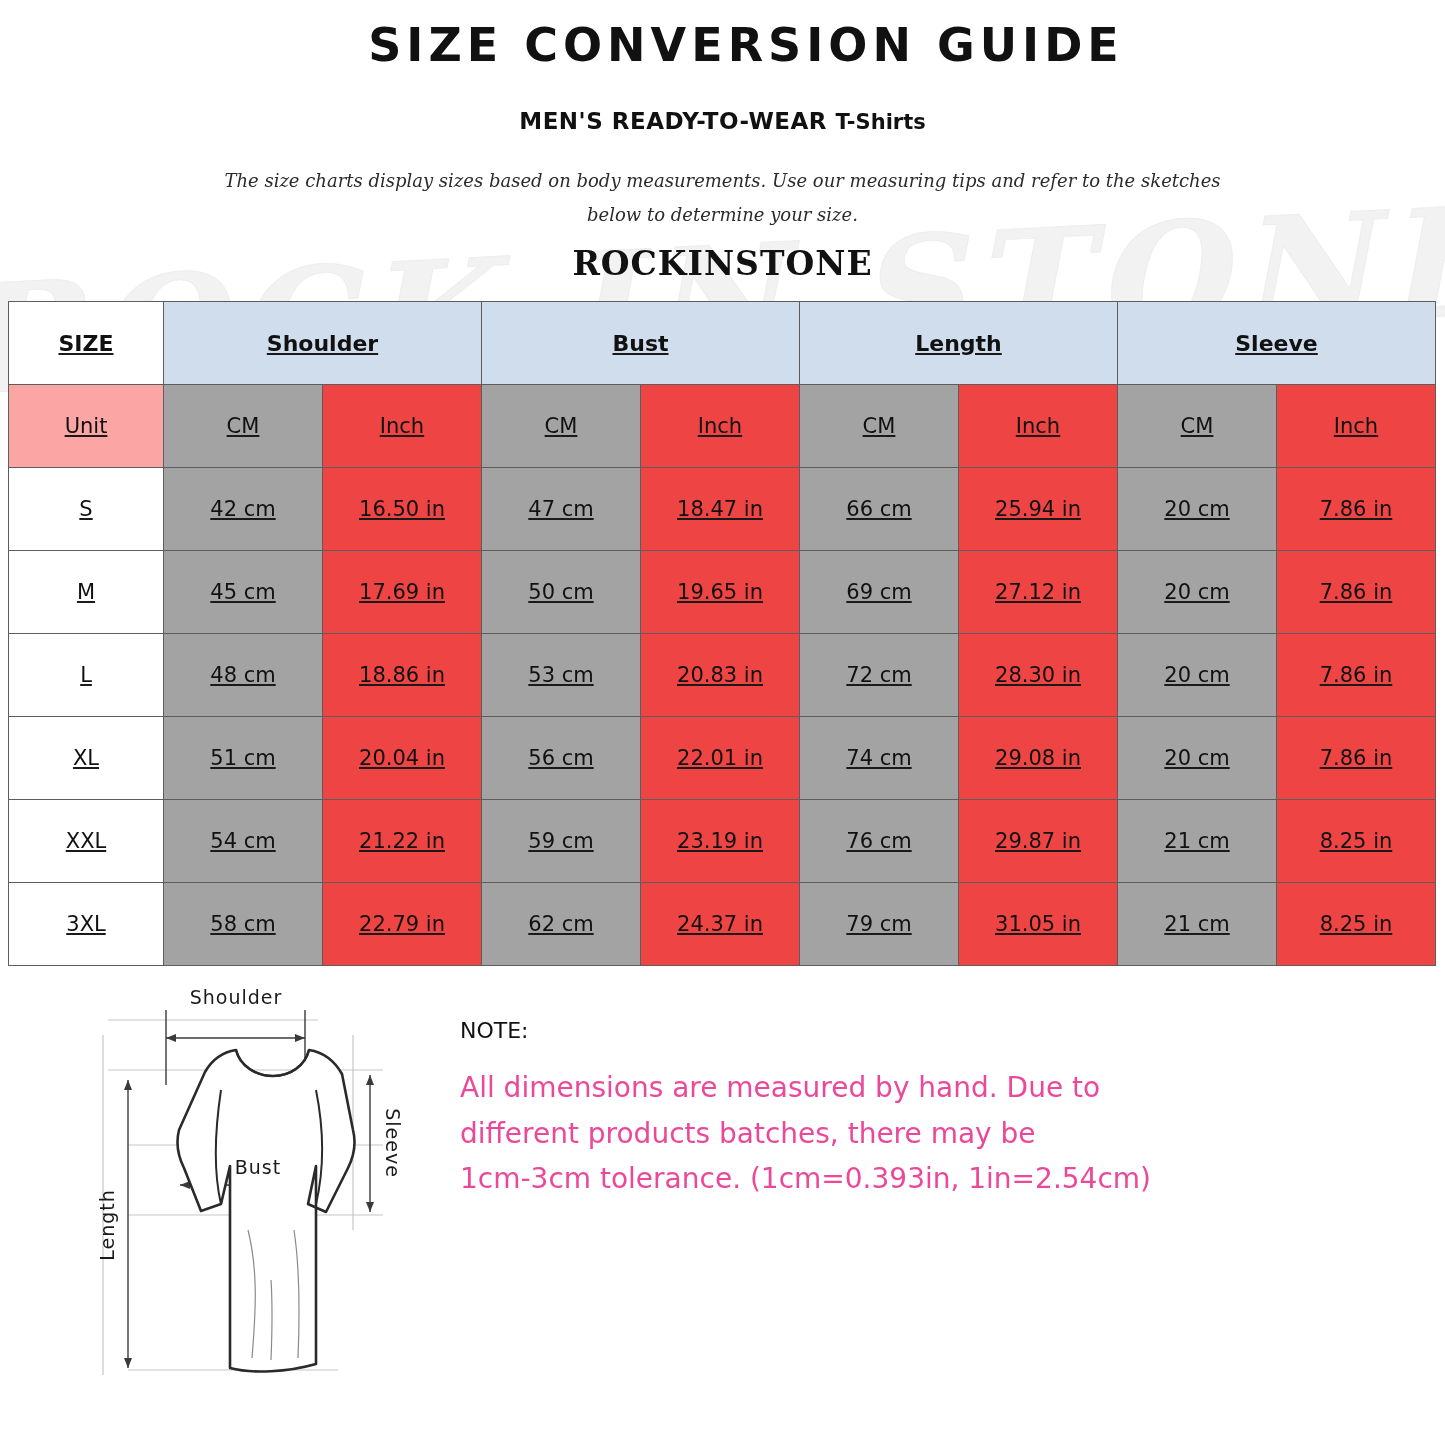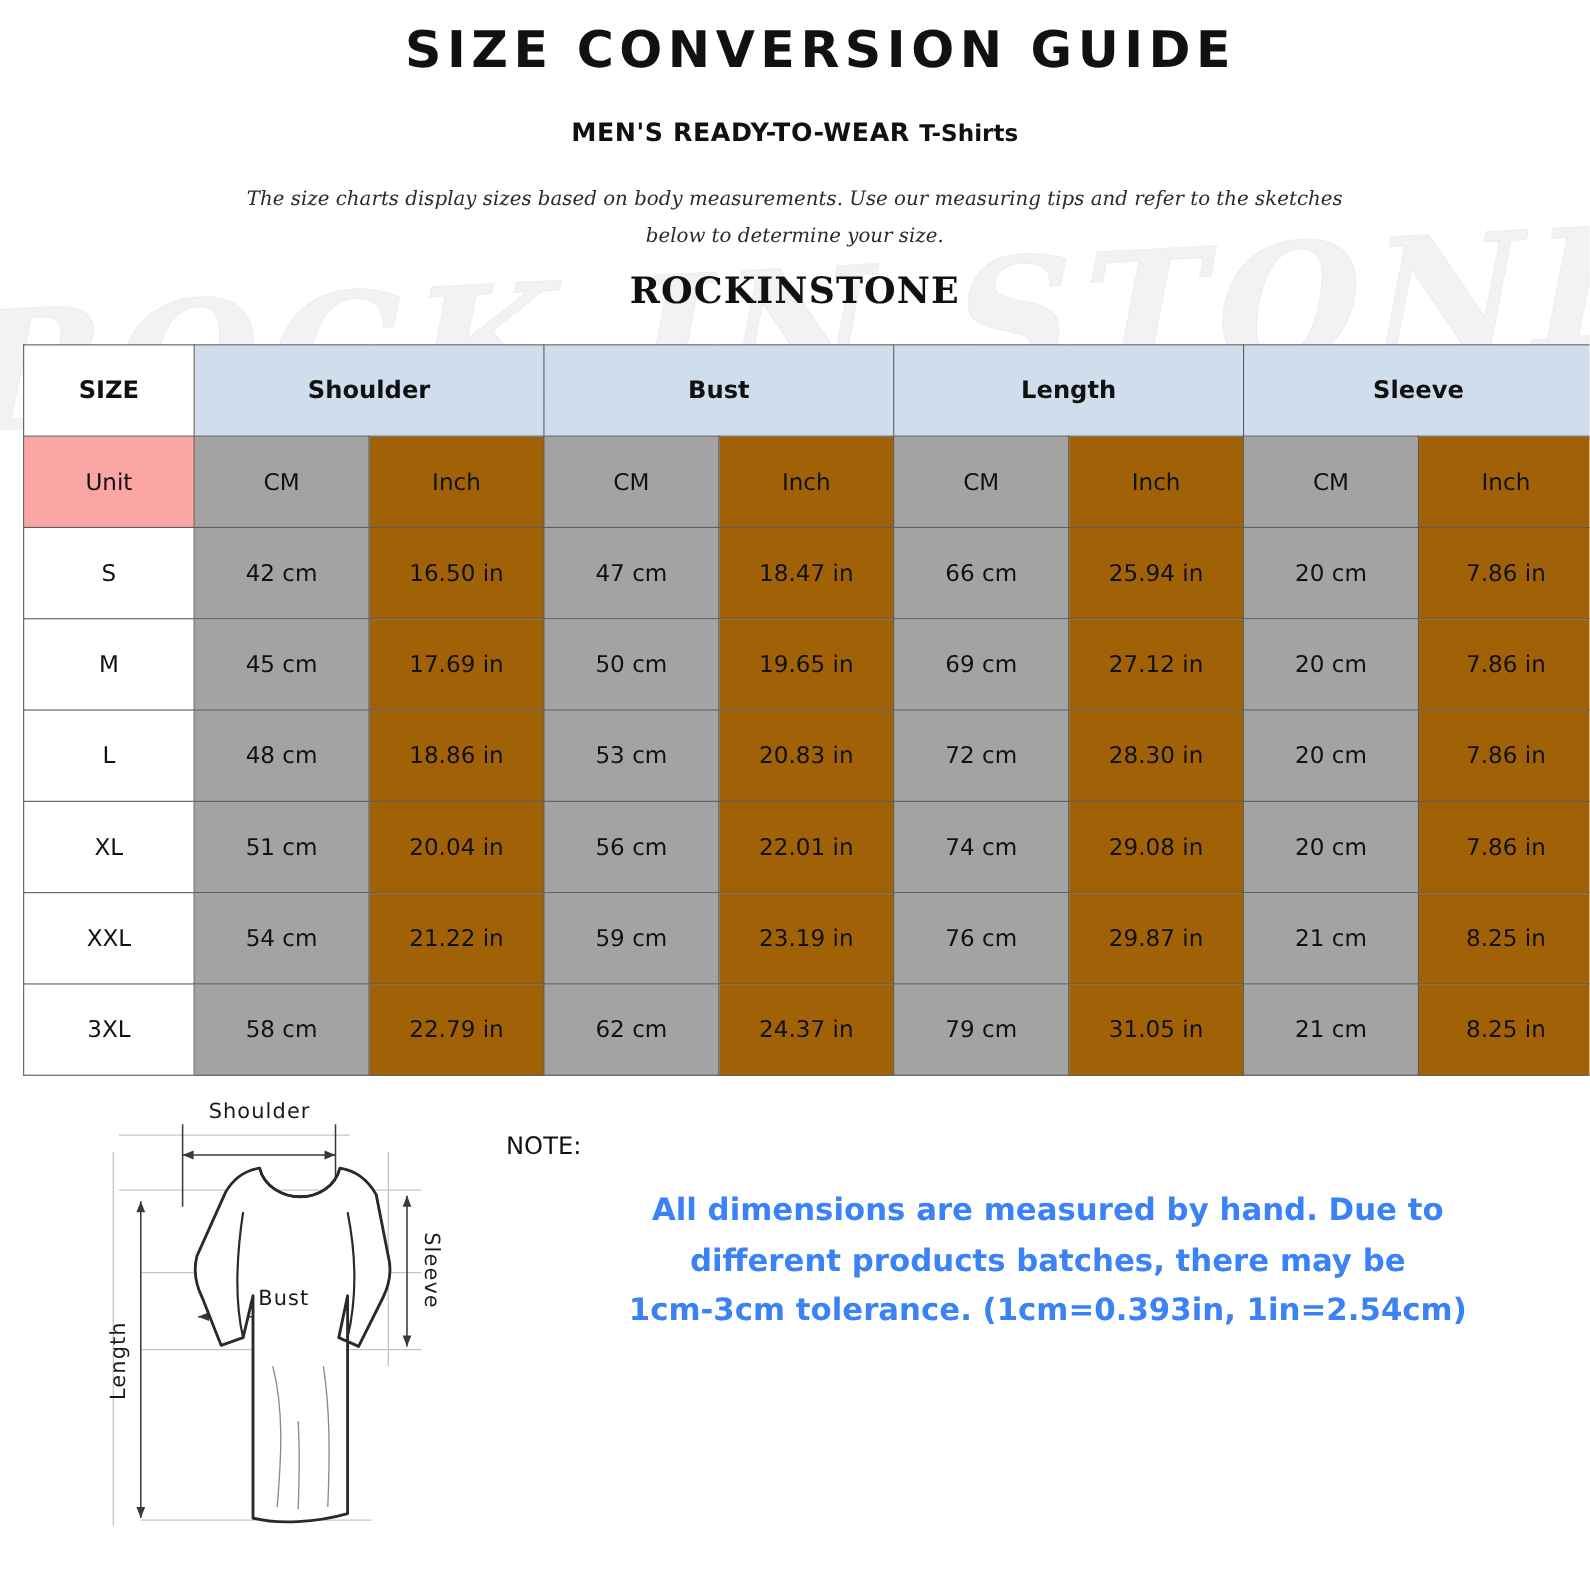--- a/index.html
+++ b/index.html
@@ -86,22 +86,23 @@
     font-size: 33px;
     font-weight: bold;
     letter-spacing: 1px;
     color: #111;
   }
 
   
   .table-wrap {
     position: relative;
     z-index: 2;
-    margin-top: 30px;
-    padding: 0 21px;
+    margin-top: 18px;
+    padding: 0 8px;
+    text-decoration: underline;
   }
   table.size-table {
     width: 1428px;
     border-collapse: collapse;
     table-layout: fixed;
   }
   table.size-table td, table.size-table th {
     border: 1px solid #5d5d5d;
     text-align: center;
     font-size: 21px;
@@ -110,21 +111,21 @@
     height: 82px;
     padding: 0;
   }
   table.size-table th {
     font-weight: bold;
     font-size: 22px;
   }
   .col-size { width: 155px; }
   .hdr-group { background: #cfdded; font-weight: bold; }
   .cell-cm { background: #a3a3a3; }
-  .cell-in { background: #a16207; }
+  .cell-in { background: #ef4444; }
   .unit-cell { background: #fca5a5; }
   .size-cell { background: #ffffff; }
 
   
   .bottom {
     position: relative;
     z-index: 2;
     display: flex;
     margin-top: 14px;
     padding-left: 8px;
@@ -141,24 +142,23 @@
     padding-top: 38px;
   }
   .note-title {
     font-size: 22px;
     font-weight: normal;
     color: #111;
     margin-bottom: 22px;
   }
   .note-line {
     font-size: 28px;
-    font-weight: bold;
-    color: #3b82f6;
+    font-weight: normal;
+    color: #ec4899;
     line-height: 1.62;
-    text-align: center;
   }
 
   .sketch svg { display: block; }
 </style>
 </head>
 <body>
 
 <div class="page">
 
   <div class="watermark">ROCK IN STONE</div>

